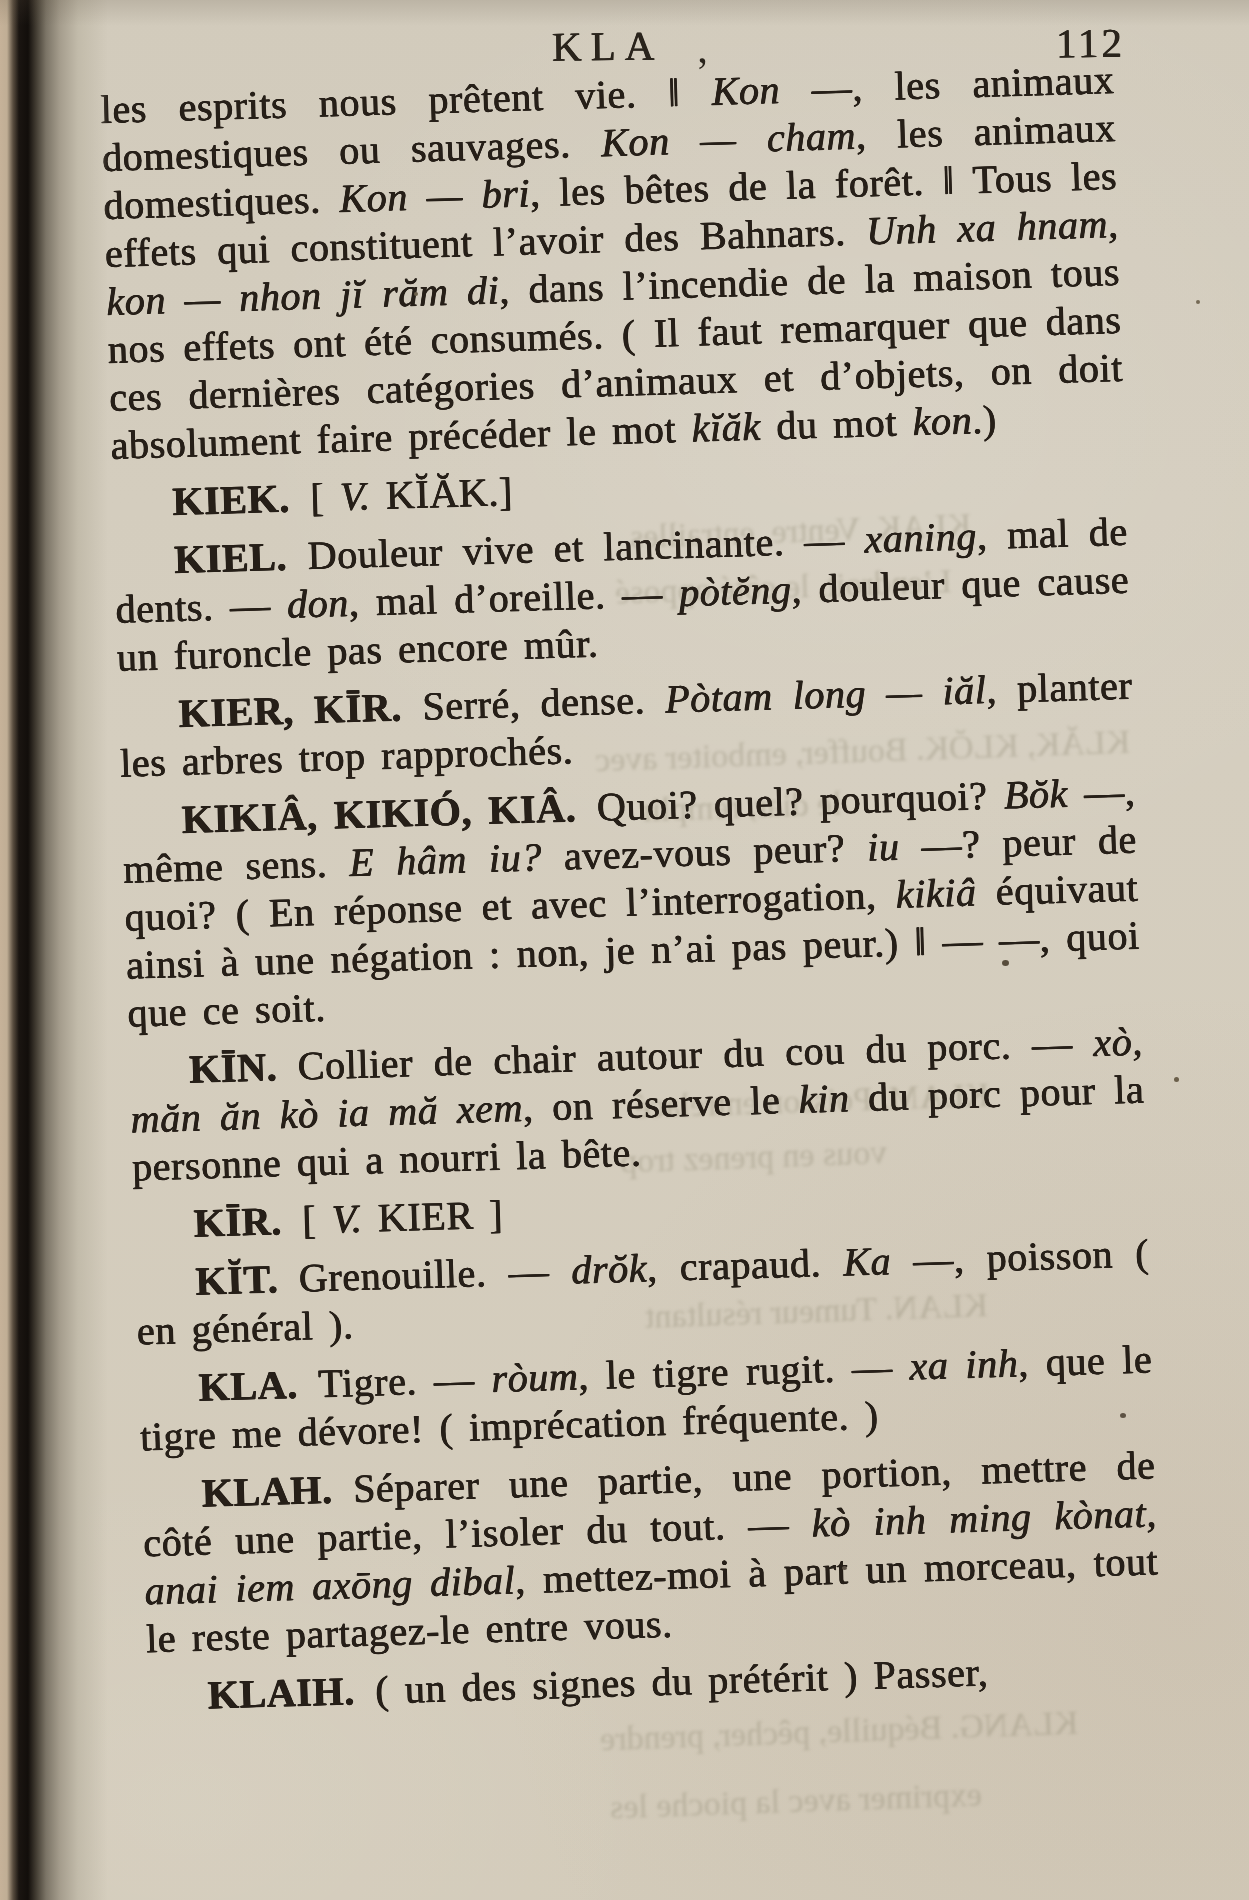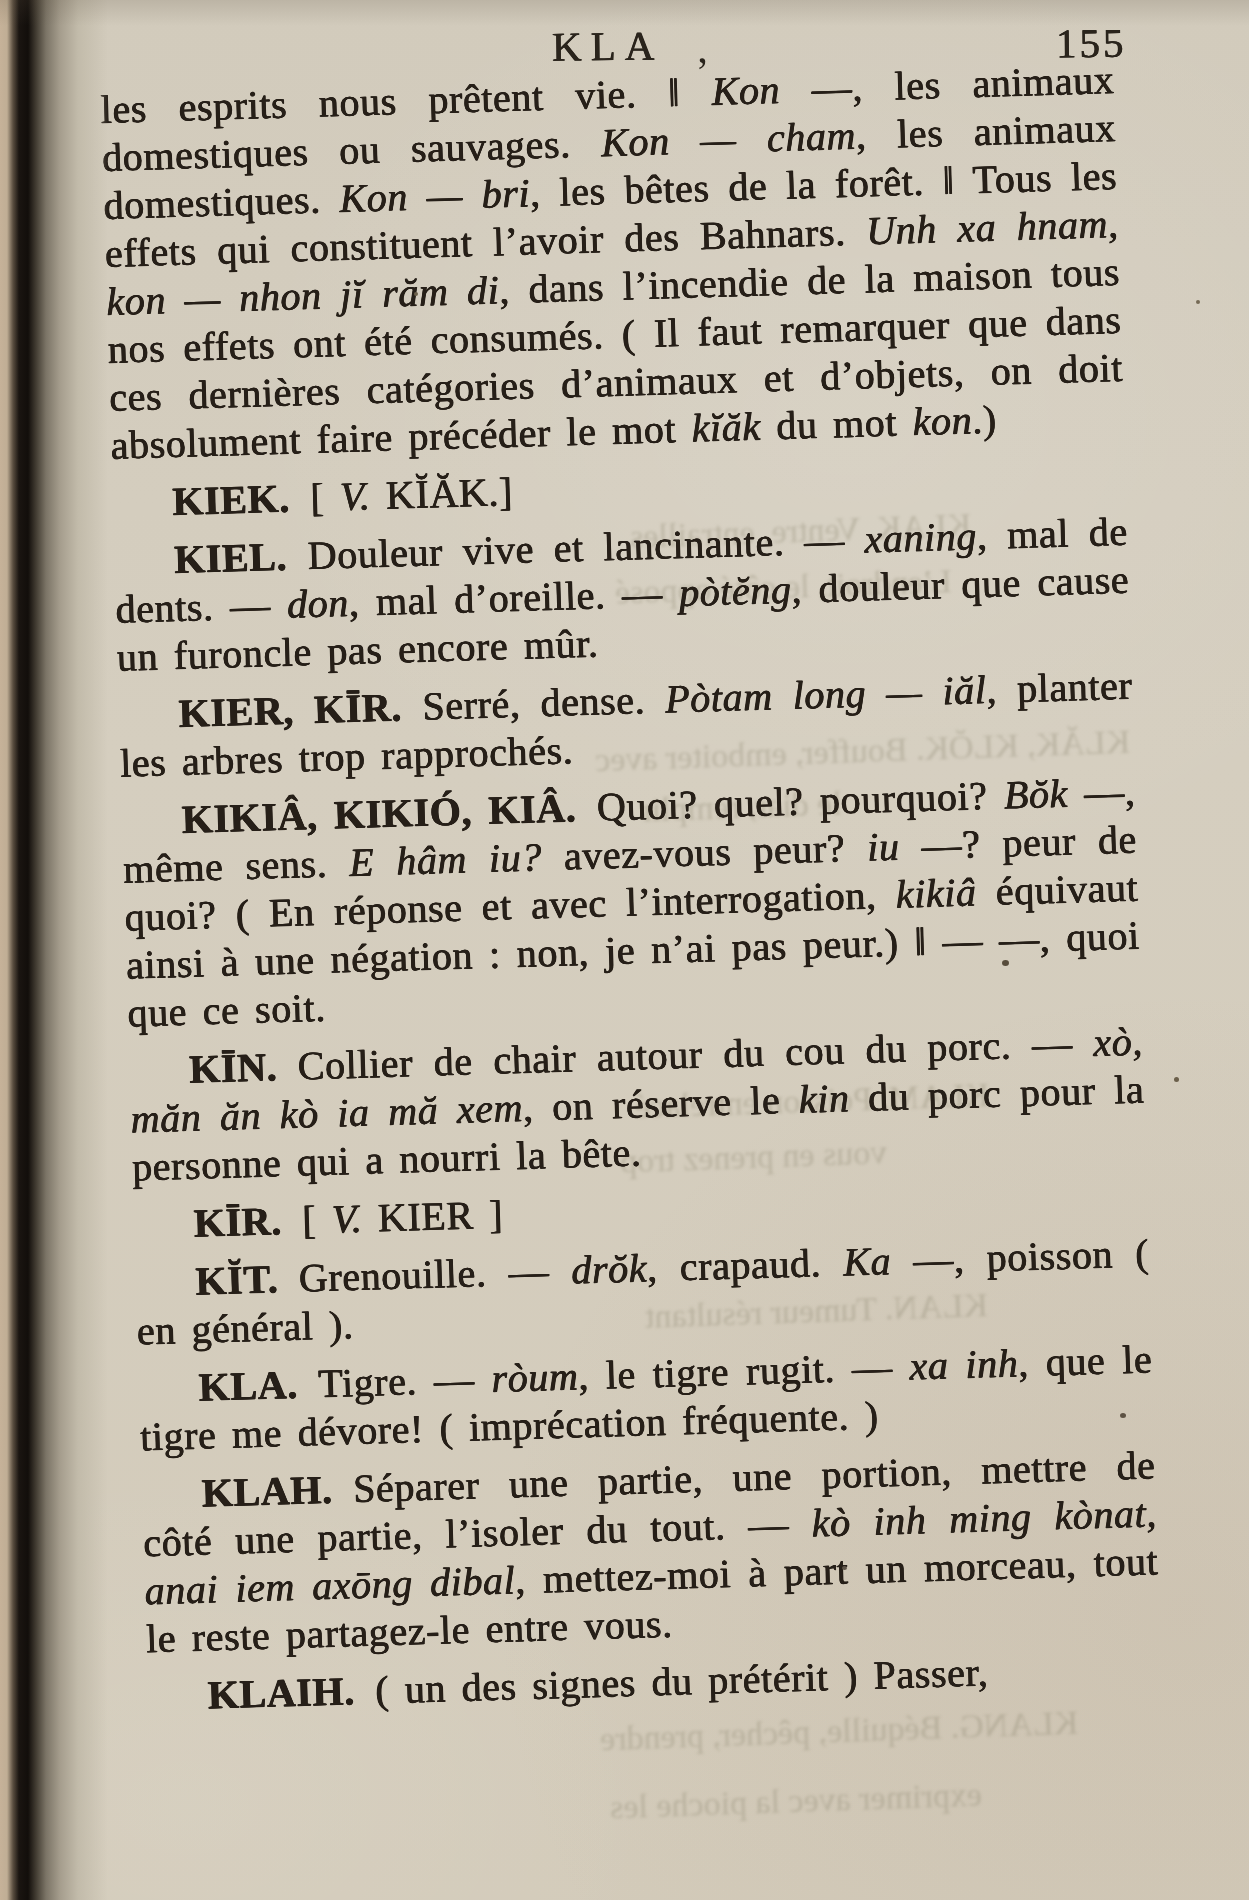--- a/index.html
+++ b/index.html
@@ -57,21 +57,21 @@
     <div class="ghost" style="left:640px;top:788px">le diar, remplir</div>
     <div class="ghost" style="left:635px;top:1082px">KLAM. Poisson entrelacé</div>
     <div class="ghost" style="left:620px;top:1138px">vous en prenez trop</div>
     <div class="ghost" style="left:645px;top:1292px">KLAN. Tumeur résultant</div>
     <div class="ghost" style="left:600px;top:1712px">KLANG. Béquille, pêcher, prendre</div>
     <div class="ghost" style="left:610px;top:1782px">exprimer avec la pioche les</div>
   </div>
 
   <div class="header">
     <span class="htitle">KLA</span>
-    <span class="pnum">155</span>
+    <span class="pnum">112</span>
   </div>
 
   <span class="stray">’</span>
 
   <div class="textblock">
     <p class="para cont"><span>les esprits nous prêtent vie. ‖ </span><span class="i">Kon</span><span> —, les animaux domestiques ou sauvages. </span><span class="i">Kon — cham</span><span>, les animaux domestiques. </span><span class="i">Kon — bri</span><span>, les bêtes de la forêt. ‖ Tous les effets qui constituent l’avoir des Bahnars. </span><span class="i">Unh xa hnam, kon — nhon jĭ răm di</span><span>, dans l’incendie de la maison tous nos effets ont été consumés. ( Il faut remarquer que dans ces dernières catégories d’animaux et d’objets, on doit absolument faire précéder le mot </span><span class="i">kĭăk</span><span> du mot </span><span class="i">kon</span><span>.)</span></p>
     <p class="para"><span class="b">KIEK.</span><span> [ </span><span class="i">V.</span><span> KĬĂK.]</span></p>
     <p class="para"><span class="b">KIEL.</span><span> Douleur vive et lancinante. — </span><span class="i">xaning</span><span>, mal de dents. — </span><span class="i">don</span><span>, mal d’oreille. — </span><span class="i">pòtĕng</span><span>, douleur que cause un furoncle pas encore mûr.</span></p>
     <p class="para"><span class="b">KIER, KĪR.</span><span> Serré, dense. </span><span class="i">Pòtam long — iăl</span><span>, planter les arbres trop rapprochés.</span></p>
     <p class="para"><span class="b">KIKIÂ, KIKIÓ, KIÂ.</span><span> Quoi? quel? pourquoi? </span><span class="i">Bŏk</span><span> —, même sens. </span><span class="i">E hâm iu?</span><span> avez-vous peur? </span><span class="i">iu</span><span> —? peur de quoi? ( En réponse et avec l’interrogation, </span><span class="i">kikiâ</span><span> équivaut ainsi à une négation : non, je n’ai pas peur.) ‖ — —, quoi que ce soit.</span></p>

